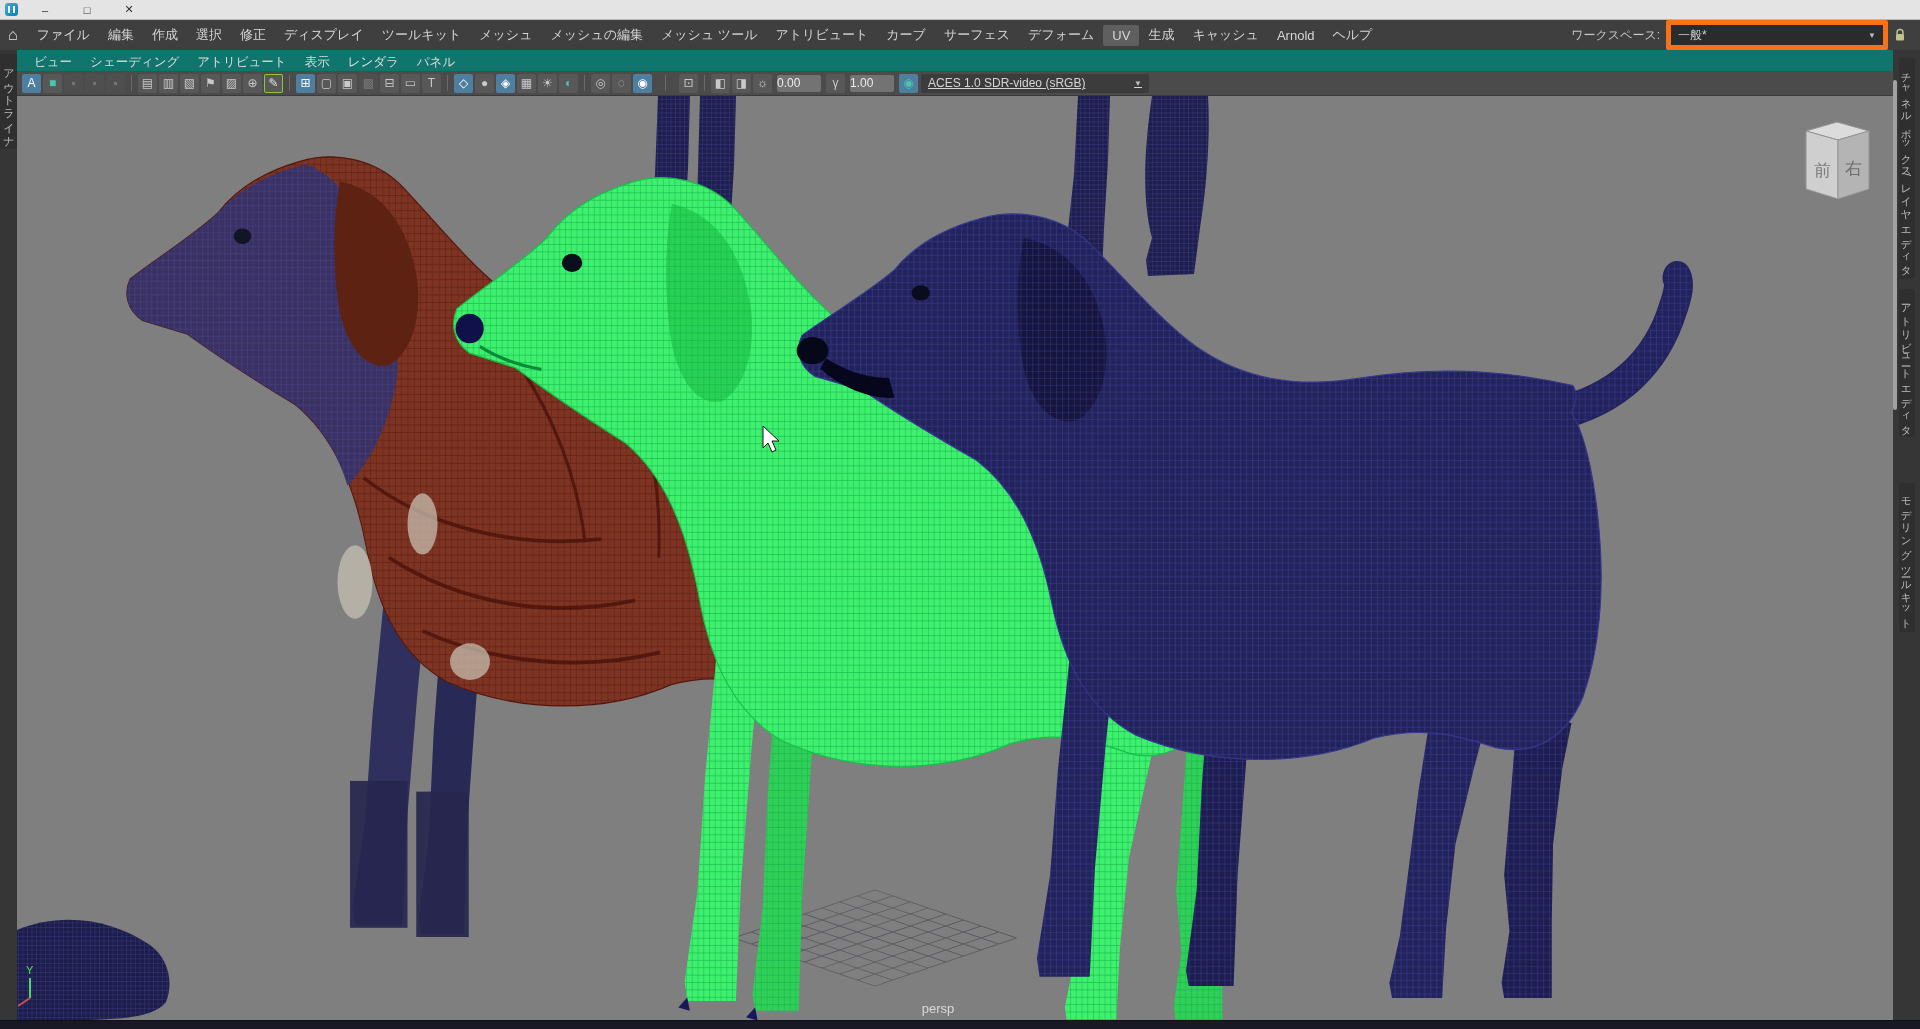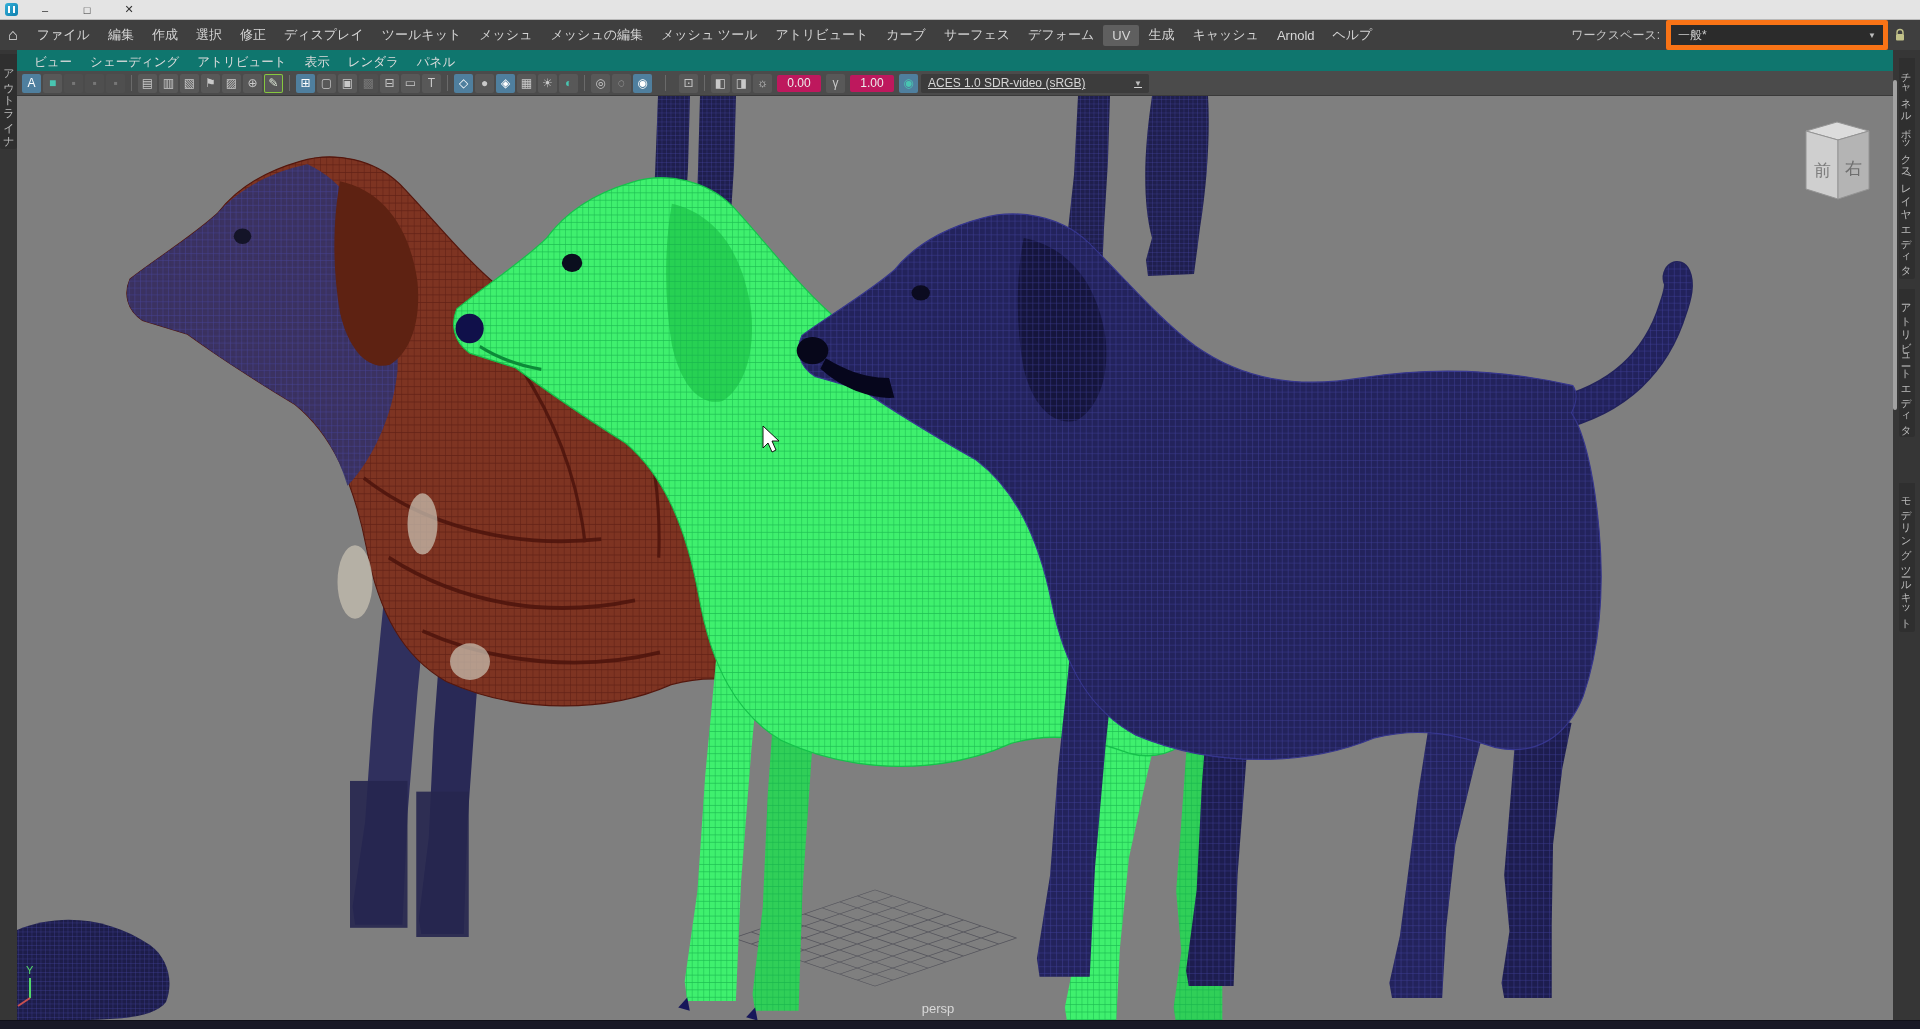--- a/index.html
+++ b/index.html
@@ -41,22 +41,22 @@
            box-sizing:border-box;border-bottom:1px solid #3a3a3a;}
   .ticons{display:flex;align-items:center;}
   .ticon{width:19px;height:19px;margin:0 1px;border-radius:2px;background:#585858;color:#c9c9c9;
          font-size:12px;line-height:19px;text-align:center;flex:0 0 auto;overflow:hidden;}
   .ticon.s-on{background:#4f7f9e;color:#fff;}
   .ticon.s-teal{color:#49c5b1;}
   .ticon.s-dim{opacity:.35;}
   .ticon.s-green{box-shadow:inset 0 0 0 1px #86c83f;color:#dfe9d8;}
   .tsep{width:1px;height:16px;background:#6a6a6a;margin:0 5px;flex:0 0 auto;}
   .tsep.wide{margin:0 12px;}
-  .tfield{width:44px;height:17px;background:#be185d;color:#ececec;font-size:12px;line-height:17px;
-          text-align:center;border-radius:2px;margin:0 4px;flex:0 0 auto;}
+  .tfield{width:44px;height:17px;background:#737373;color:#ececec;font-size:12px;line-height:17px;
+          text-align:left;border-radius:2px;margin:0 4px;flex:0 0 auto;}
   .csbox{display:flex;align-items:center;justify-content:space-between;height:19px;width:214px;
          background:#3c3c3c;border-radius:2px;color:#d5d5d5;font-size:12px;padding:0 7px;margin-left:2px;flex:0 0 auto;text-decoration:underline;}
   .viewport{position:relative;flex:1;background:#7f7f7f;overflow:hidden;}
   .vpsvg{display:block;}
   .rstrip{width:27px;background:#363636;position:relative;display:flex;flex-direction:column;
           align-items:center;padding-top:8px;box-sizing:border-box;gap:10px;}
   .rtab{font-size:10.5px;}
   .rtab.grp{margin-top:36px;}
   .thumb{position:absolute;left:0;top:30px;width:4px;height:330px;background:#a2a2a2;border-radius:2px;}
   .bottombar{height:9px;background:#191926;border-top:1px solid #101018;box-sizing:border-box;}

